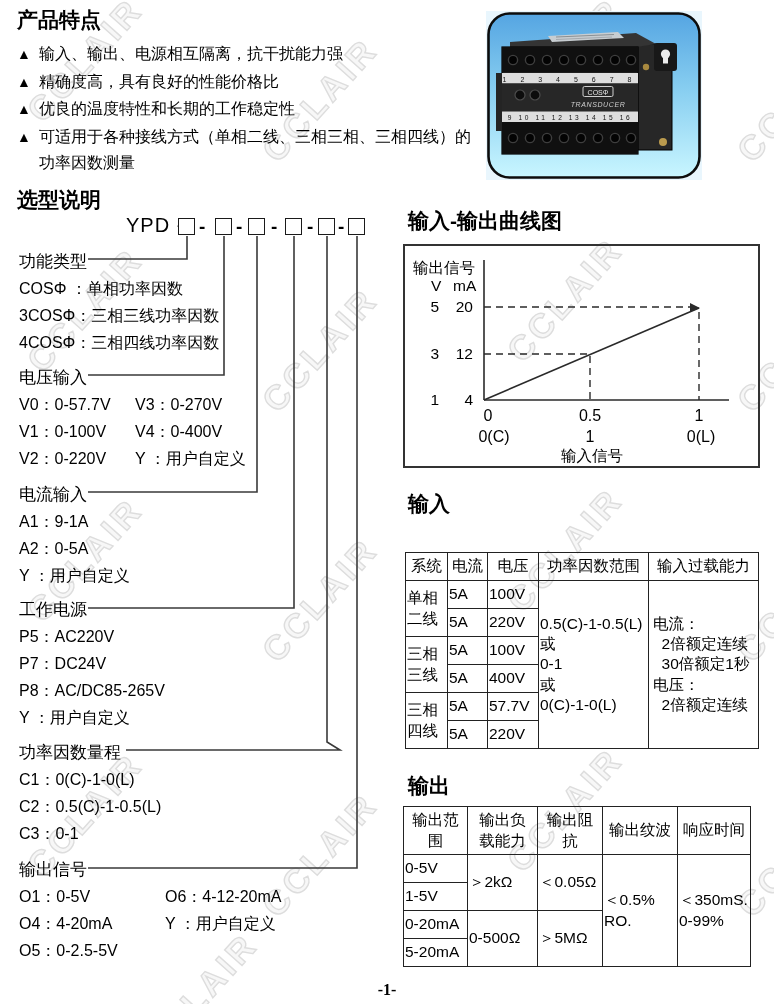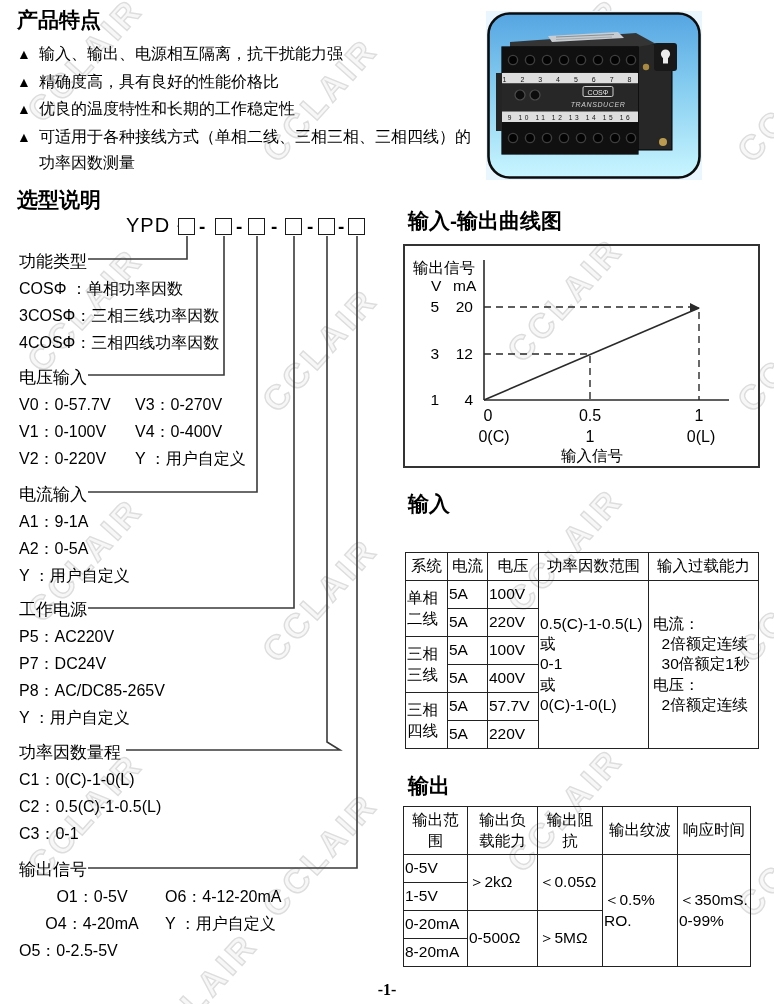--- a/index.html
+++ b/index.html
@@ -16,21 +16,21 @@
   .h1{font-size:21px;font-weight:bold;line-height:24px;}
   
   .feat-item{display:flex;align-items:flex-start;margin-bottom:1px;}
   .feat-marker{width:22px;font-size:14px;line-height:26px;flex:none;}
   .feat-text{font-size:16px;line-height:26.5px;width:438px;}
   
   .sel-group{position:absolute;left:19px;width:370px;}
   .sel-label{font-size:17px;line-height:27px;white-space:nowrap;}
   .opt-row{font-size:16px;line-height:27px;white-space:nowrap;display:flex;}
   .opt-c1v{width:116px;flex:none;}
-  .opt-c1o{width:146px;flex:none;text-align:center;}
+  .opt-c1o{width:146px;flex:none;}
   
   .slot-box{position:absolute;width:15px;height:15px;border:1.7px solid #1a1a1a;background:#fff;}
   .slot-dash{position:absolute;font-size:19px;font-weight:bold;line-height:18px;}
   .ypd{position:absolute;font-size:20px;letter-spacing:1px;}
   
   #chartbox{position:absolute;left:403px;top:244px;width:353px;height:220px;border:2px solid #333;}
   
   table.spec{border-collapse:collapse;table-layout:fixed;font-size:15.5px;}
   table.spec th,table.spec td{border:1.5px solid #222;vertical-align:middle;
       padding:0 1px;font-weight:normal;line-height:1.3;}
@@ -358,20 +358,20 @@
       </tr>
       <tr style="height:28px;">
         <td>1-5V</td>
       </tr>
       <tr style="height:28px;">
         <td>0-20mA</td>
         <td rowspan="2">0-500Ω</td>
         <td rowspan="2">＞5MΩ</td>
       </tr>
       <tr style="height:28px;">
-        <td>8-20mA</td>
+        <td>5-20mA</td>
       </tr>
     </tbody>
       </table>
 
     <div id="pagenum">-1-</div>
   </div>
 </div>
 
 </body></html>

